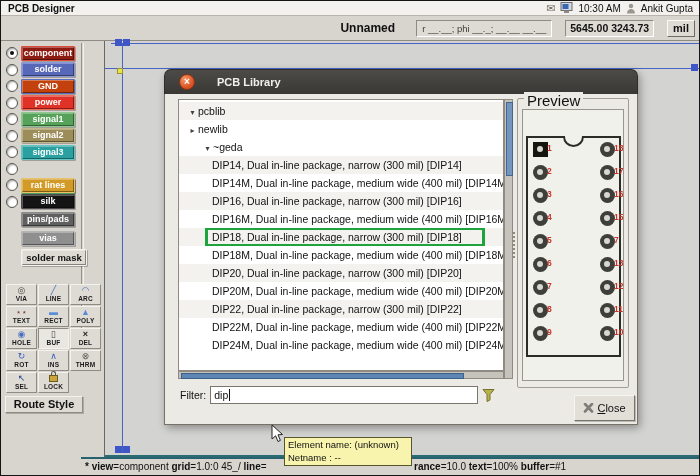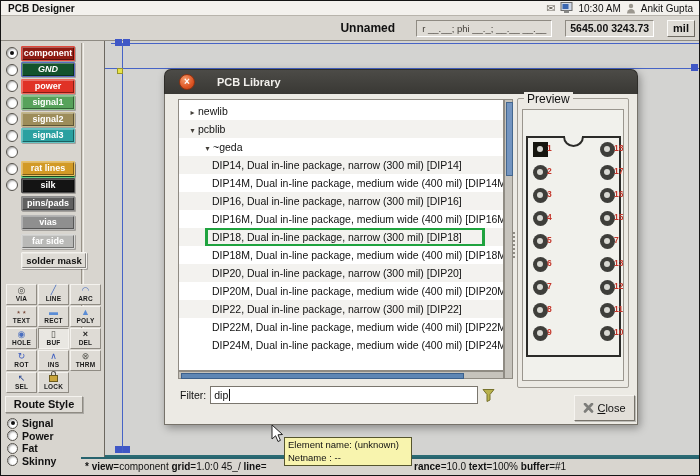--- a/index.html
+++ b/index.html
@@ -102,21 +102,21 @@
 
   .filter-row{position:absolute;left:15px;top:292px;display:flex;align-items:center;gap:4px;}
   .filter-label{font-size:10.5px;}
   .filter-input{width:268px;height:18px;background:#fff;border:1px solid #7a766e;display:flex;
     align-items:center;padding-left:3px;box-sizing:border-box;font-size:10.5px;}
   .caret{width:1px;height:12px;background:#111;margin-left:1px;}
   .paned{position:absolute;left:348px;top:138px;height:26px;width:2px;border-left:2px dotted #8f8b83;}
 
   .preview{position:absolute;left:352px;top:4px;width:112px;height:290px;border:1px solid #a19d95;
     border-radius:2px;box-sizing:border-box;}
-  .prev-legend{position:absolute;left:6px;top:-7px;background:#eceae4;font-size:12px;padding:0 3px;}
+  .prev-legend{position:absolute;left:6px;top:-7px;background:#eceae4;font-size:15px;padding:0 3px;}
   .previnner{position:absolute;left:4px;top:10px;right:4px;bottom:6px;background:#f1f1ec;
     border:1px solid #9a968e;overflow:hidden;box-sizing:border-box;}
   .fprect{position:absolute;left:3px;top:26px;width:95px;height:221px;border:2px solid #2b2b28;box-sizing:border-box;}
   .notch{position:absolute;left:40px;top:26px;width:21px;height:11px;background:#f1f1ec;
     border:2px solid #2b2b28;border-top:none;border-radius:0 0 11px 11px;box-sizing:border-box;}
   .pad{position:absolute;width:15px;height:15px;border-radius:50%;background:#3e3e3a;}
   .pad::after{content:"";position:absolute;left:4.5px;top:4.5px;width:6px;height:6px;border-radius:50%;background:#d8d8d2;}
   .pad.square{border-radius:0;background:#16160f;}
   .pin-num{position:absolute;font-size:8.5px;font-weight:bold;color:#c3362b;line-height:9px;}
 
@@ -166,21 +166,25 @@
 
   <div class="sidebar">
     <div class="side-groove"></div>
     <div class="layer-list">
         <div class="layer-row">
           <span class="radio sel"></span>
           <div class="layer-btn" style="background: rgb(142, 27, 18); border-color: rgb(224, 72, 60); color: rgb(255, 255, 255);">component</div>
         </div>
         <div class="layer-row">
           <span class="radio"></span>
-          <div class="layer-btn" style="background: #14532d; border-color: rgb(90, 108, 192); color: rgb(255, 255, 255); font-style: italic;">GND</div>
+          <div class="layer-btn" style="background: rgb(88, 104, 184); border-color: rgb(138, 152, 216); color: rgb(255, 255, 255);">solder</div>
+        </div>
+        <div class="layer-row">
+          <span class="radio"></span>
+          <div class="layer-btn" style="background: #c2410c; border-color: rgb(90, 108, 192); color: rgb(255, 255, 255);">GND</div>
         </div>
         <div class="layer-row">
           <span class="radio"></span>
           <div class="layer-btn" style="background: rgb(224, 50, 38); border-color: rgb(240, 106, 90); color: rgb(255, 255, 255);">power</div>
         </div>
         <div class="layer-row">
           <span class="radio"></span>
           <div class="layer-btn" style="background: rgb(87, 162, 91); border-color: rgb(140, 199, 142); color: rgb(255, 255, 255);">signal1</div>
         </div>
         <div class="layer-row">
@@ -203,24 +207,20 @@
           <span class="radio"></span>
           <div class="layer-btn" style="background: rgb(20, 20, 20); border-color: rgb(74, 74, 74); color: rgb(255, 255, 255);">silk</div>
         </div>
         <div class="layer-row loose">
           <span class="radio-spacer"></span>
           <div class="layer-btn" style="background: rgb(96, 96, 96); border-color: rgb(138, 138, 138); color: rgb(255, 255, 255);">pins/pads</div>
         </div>
         <div class="layer-row loose">
           <span class="radio-spacer"></span>
           <div class="layer-btn" style="background: rgb(143, 143, 143); border-color: rgb(181, 181, 181); color: rgb(255, 255, 255);">vias</div>
-        </div>
-        <div class="layer-row loose">
-          <span class="radio-spacer"></span>
-          <div class="layer-btn" style="background: rgb(185, 185, 183); border-color: rgb(216, 216, 214); color: rgb(255, 255, 255);">far side</div>
         </div>
         <div class="layer-row loose">
           <span class="radio-spacer"></span>
           <div class="layer-btn wide" style="background: rgb(222, 219, 213); border-color: rgb(244, 242, 238); color: rgb(17, 17, 17);">solder mask</div>
         </div>
       </div>
     <div class="tools">
         <div class="tool">
           <span class="glyph" style="color: rgb(74, 74, 70);">◎</span>
           <span class="tlabel">VIA</span>
@@ -275,38 +275,20 @@
         </div>
         <div class="tool">
           <span class="glyph">
             <span class="lockicon"></span>
           </span>
           <span class="tlabel">LOCK</span>
         </div>
       </div>
     <div class="routestyle">
       <div class="rs-btn">Route Style</div>
-      <div id="rs-opts">
-          <div class="rs-opt">
-            <span class="radio sel"></span>
-            <span>Signal</span>
-          </div>
-          <div class="rs-opt">
-            <span class="radio"></span>
-            <span>Power</span>
-          </div>
-          <div class="rs-opt">
-            <span class="radio"></span>
-            <span>Fat</span>
-          </div>
-          <div class="rs-opt">
-            <span class="radio"></span>
-            <span>Skinny</span>
-          </div>
-        </div>
     </div>
   </div>
 
   <div class="canvas">
     <div class="sel-h" style="top:2px;left:6px;right:0;"></div>
     <div class="sel-h" style="top:27px;left:0;right:0;"></div>
     <div class="sel-v" style="left:17px;top:2px;height:410px;"></div>
     <div class="handle" style="left:10px;top:-2px;"></div>
     <div class="handle" style="left:18px;top:-2px;"></div>
     <div class="handle" style="left:586px;top:23px;"></div>
@@ -314,22 +296,22 @@
     <div class="handle" style="left:18px;top:405px;"></div>
     <div class="ysq" style="left:12px;top:27px;"></div>
 
     <div class="dialog">
       <div class="dlg-title">
         <span class="dlg-close">×</span>
         <span class="dlg-title-text">PCB Library</span>
       </div>
       <div class="dlg-body">
         <div class="listpanel" id="listpanel">
+            <div class="lrow lvl0 alt"><span class="arrow">▾</span>pcblib</div>
             <div class="lrow lvl0"><span class="arrow">▸</span>newlib</div>
-            <div class="lrow lvl0 alt"><span class="arrow">▾</span>pcblib</div>
             <div class="lrow lvl1"><span class="arrow">▾</span>~geda</div>
             <div class="lrow item alt">DIP14, Dual in-line package, narrow (300 mil) [DIP14]</div>
             <div class="lrow item">DIP14M, Dual in-line package, medium wide (400 mil) [DIP14M]</div>
             <div class="lrow item alt">DIP16, Dual in-line package, narrow (300 mil) [DIP16]</div>
             <div class="lrow item">DIP16M, Dual in-line package, medium wide (400 mil) [DIP16M]</div>
             <div class="lrow item alt">DIP18, Dual in-line package, narrow (300 mil) [DIP18]<div class="green-box"></div></div>
             <div class="lrow item">DIP18M, Dual in-line package, medium wide (400 mil) [DIP18M]</div>
             <div class="lrow item alt">DIP20, Dual in-line package, narrow (300 mil) [DIP20]</div>
             <div class="lrow item">DIP20M, Dual in-line package, medium wide (400 mil) [DIP20M]</div>
             <div class="lrow item alt">DIP22, Dual in-line package, narrow (300 mil) [DIP22]</div>

